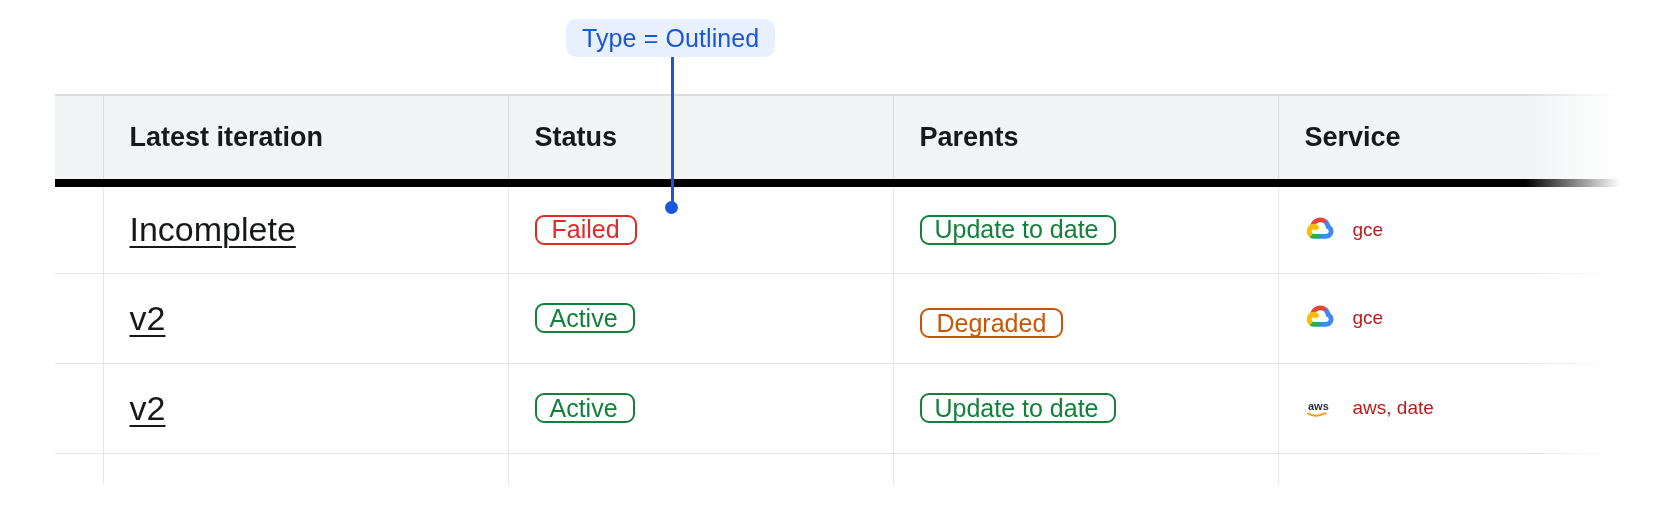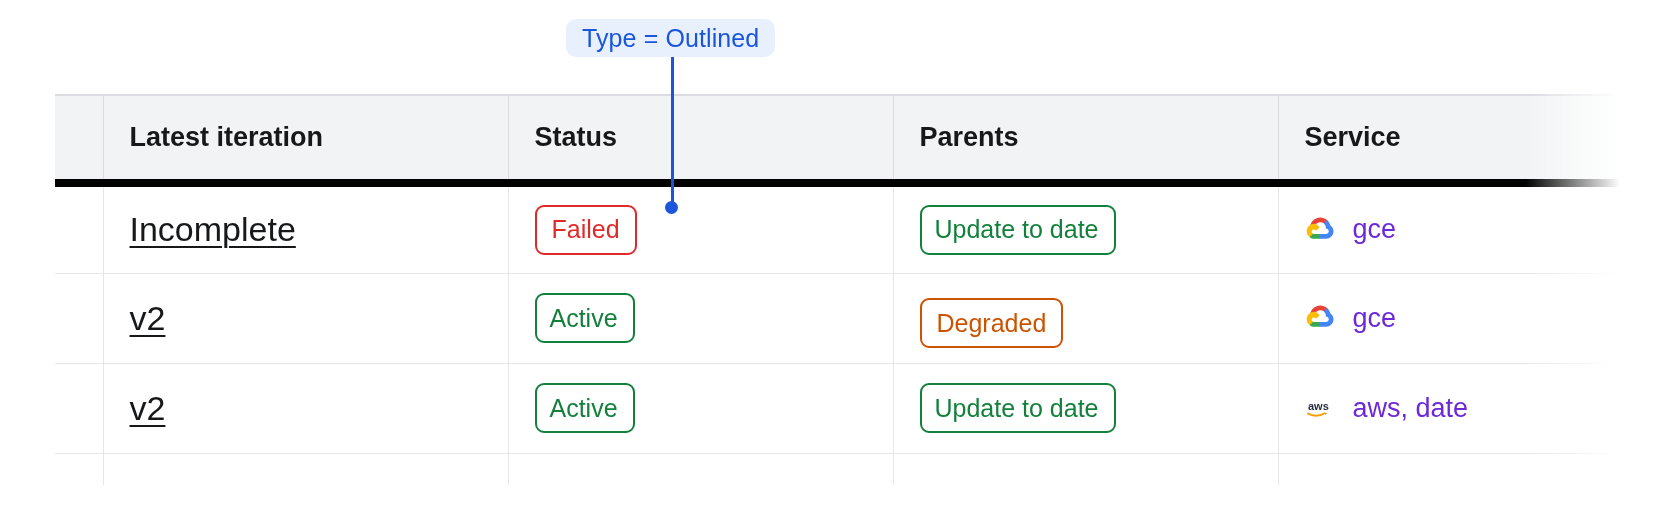--- a/index.html
+++ b/index.html
@@ -122,41 +122,41 @@
     text-decoration: underline;
     text-underline-offset: 5px;
     text-decoration-thickness: 2px;
     cursor: pointer;
   }
 
   .badge {
     display: inline-flex;
     align-items: center;
     justify-content: center;
-    height: 50px;
+    height: 30px;
     padding: 0 15px;
     border-radius: 9px;
     border: 2px solid currentColor;
     font-size: 25px;
     line-height: 1;
     white-space: nowrap;
     box-sizing: border-box;
   }
   .badge.red { color: #e02a2a; }
   .badge.green { color: #13813c; padding-left: 13px; }
   .badge.orange { color: #cc5400; margin-top: 10px; }
 
   .service-cell {
     display: flex;
     align-items: center;
     gap: 14px;
   }
   .service-label {
-    font-size: 27px;
-    color: #6d28d9;
+    font-size: 19px;
+    color: #b91c1c;
   }
   .svc-icon { flex: none; display: block; }
 </style>
 </head>
 <body>
 
 <div id="table-wrap">
   <table class="data-table">
     <colgroup>
       <col class="c-spacer">

